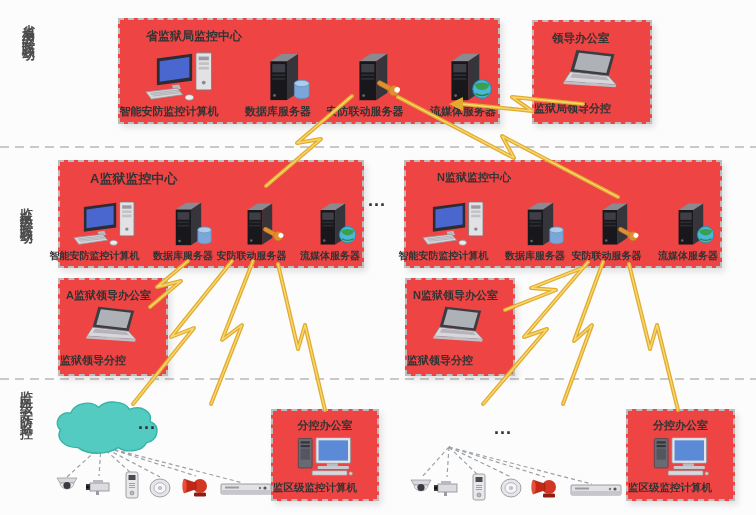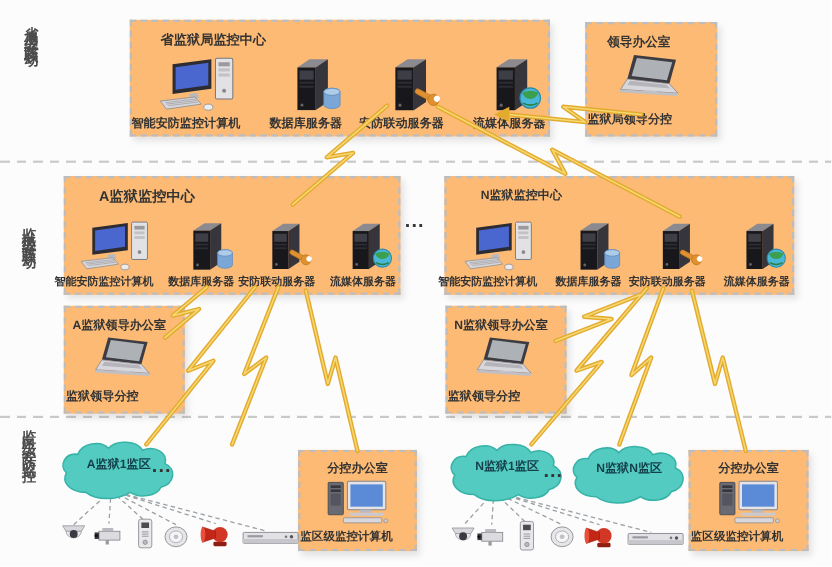--- a/index.html
+++ b/index.html
@@ -2,21 +2,21 @@
 <html><head>
 <meta charset="utf-8">
 <style>
   html,body{margin:0;padding:0;background:#ffffff;}
   .stage{position:relative;width:756px;height:515px;background:#fcfcfc;overflow:hidden;
          font-family:"Liberation Sans","DejaVu Sans",sans-serif;color:#333;}
   .sep{position:absolute;left:0;width:756px;height:2px;
        background:repeating-linear-gradient(90deg,#c9c9c9 0 9px,transparent 9px 15px);}
   .tier{position:absolute;writing-mode:vertical-rl;text-orientation:upright;
         font-size:13px;font-weight:bold;color:#4c4c4c;}
-  .box{position:absolute;background:#fdba74;border:2px dashed #bdbdbd;box-sizing:border-box;
+  .box{position:absolute;background:#ef4444;border:2px dashed #bdbdbd;box-sizing:border-box;
        box-shadow:3px 4px 6px rgba(0,0,0,.10);}
   .box .title{position:absolute;font-size:12px;font-weight:bold;color:#333;white-space:nowrap;}
   .nodes{position:absolute;left:6px;right:2px;top:24px;bottom:3px;display:flex;}
   .node{flex:1;min-width:0;display:flex;flex-direction:column;align-items:flex-end;
         justify-content:flex-end;gap:1px;}
   .node .lbl{font-size:11px;font-weight:bold;color:#333;white-space:nowrap;}
   .small-nodes .lbl{font-size:10px;}
   .office-label{position:absolute;left:0;right:0;bottom:6px;text-align:left;
         font-size:11px;font-weight:bold;color:#333;white-space:nowrap;}
   .office-ic{position:absolute;left:50%;transform:translateX(-50%);}
@@ -268,36 +268,23 @@
     <svg class="office-ic" style="top:25px" width="62" height="41">
         <use href="#sym-laptop"></use>
       </svg>
     <div class="office-label">监狱领导分控</div>
   </div>
 
   <div class="cloud" style="left:52px;top:399px;width:112px;height:58px">
     <svg width="112" height="58" viewBox="0 0 120 62">
         <use href="#sym-cloud"></use>
       </svg>
-    <span>A监狱1监区</span>
   </div>
   <div class="dots" style="left:138px;top:413px">...</div>
-  <div class="cloud" style="left:405px;top:401px;width:112px;height:58px">
-    <svg width="112" height="58" viewBox="0 0 120 62">
-        <use href="#sym-cloud"></use>
-      </svg>
-    <span>N监狱1监区</span>
-  </div>
   <div class="dots" style="left:494px;top:418px">...</div>
-  <div class="cloud" style="left:516px;top:403px;width:112px;height:58px">
-    <svg width="112" height="58" viewBox="0 0 120 62">
-        <use href="#sym-cloud"></use>
-      </svg>
-    <span>N监狱N监区</span>
-  </div>
 
   <div class="box" style="left:271px;top:409px;width:108px;height:92px">
     <div class="title" style="left:0;right:0;top:7px;text-align:center;font-size:11px">分控办公室</div>
     <svg class="office-ic" style="top:22px" width="62" height="46">
         <use href="#sym-desktop"></use>
       </svg>
     <div class="office-label" style="bottom:4px;font-size:10.5px">监区级监控计算机</div>
   </div>
   <div class="box" style="left:626px;top:409px;width:109px;height:92px">
     <div class="title" style="left:0;right:0;top:7px;text-align:center;font-size:11px">分控办公室</div>

